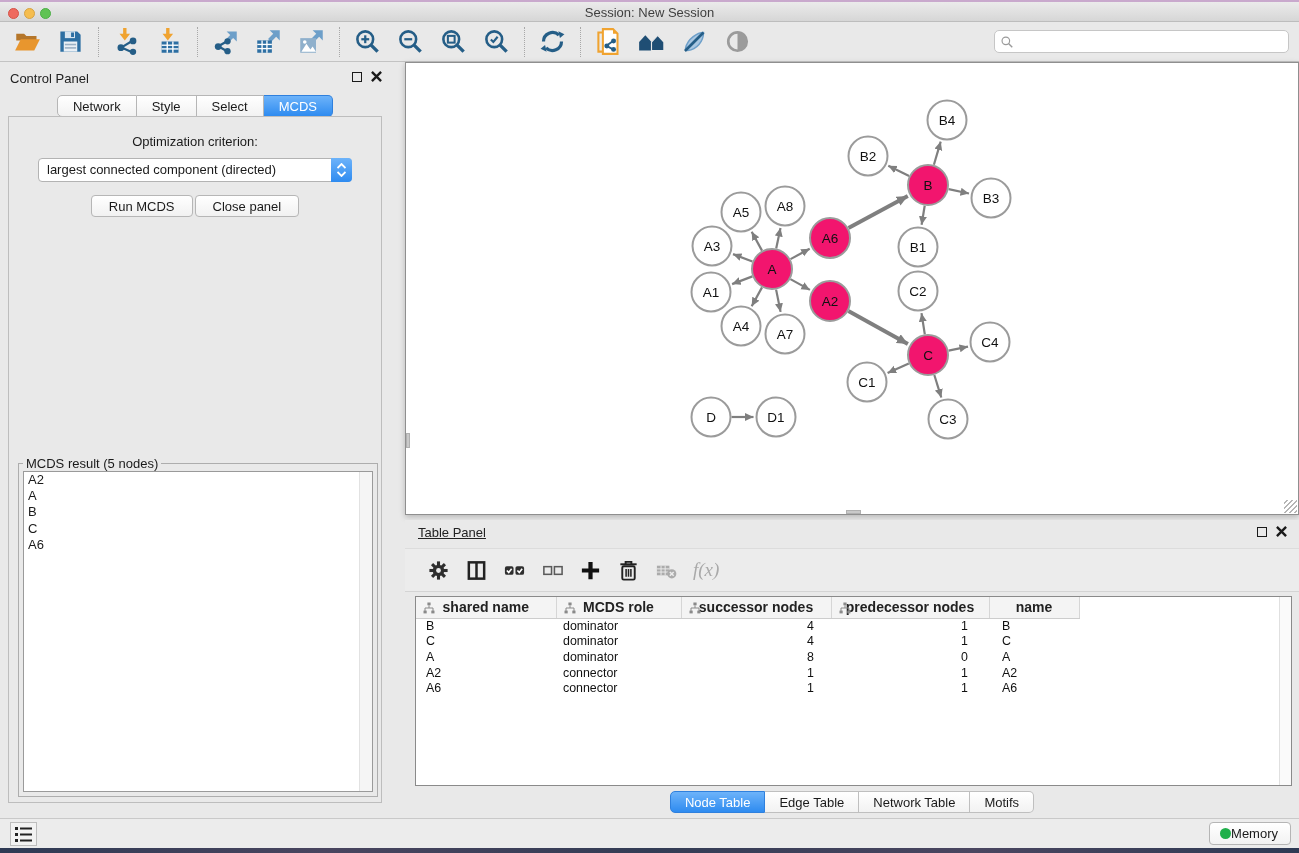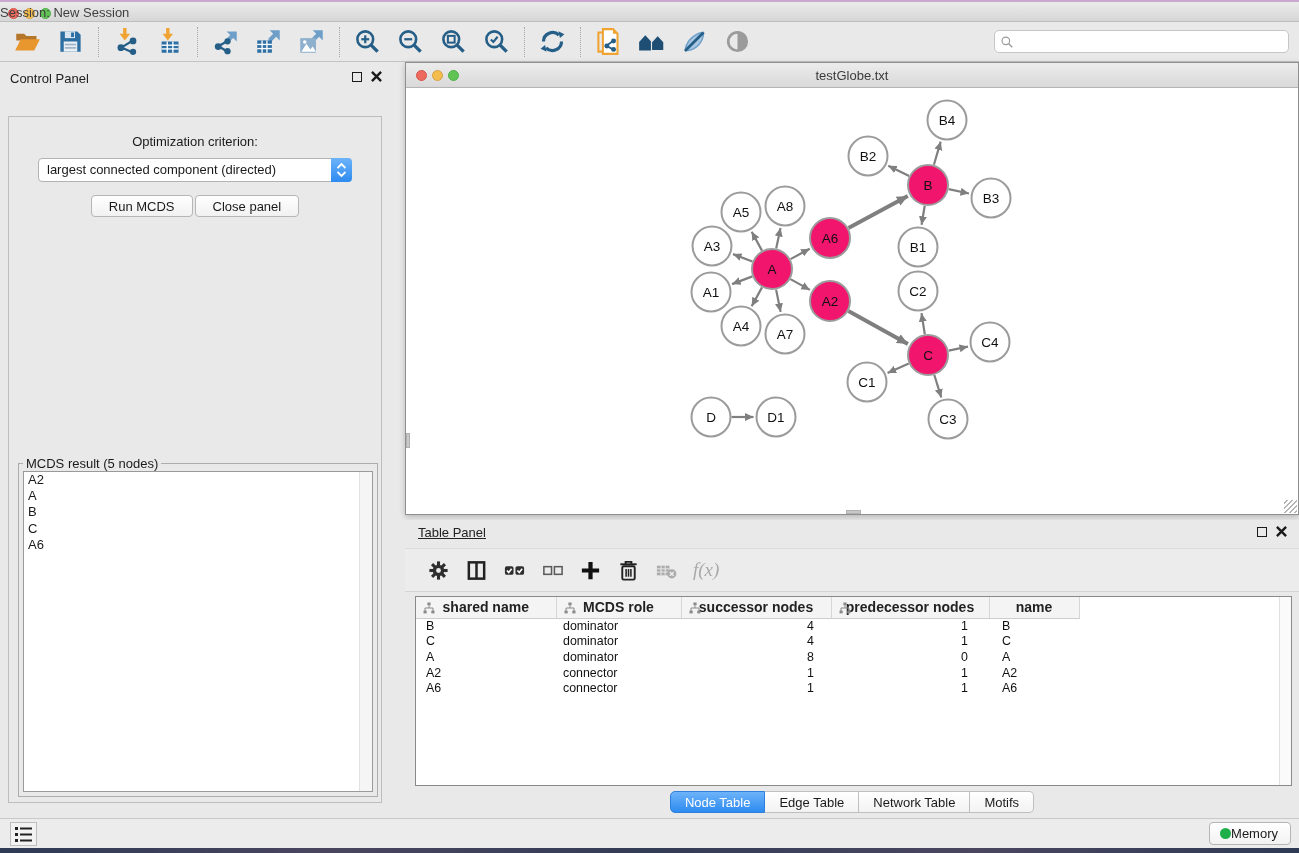--- a/index.html
+++ b/index.html
@@ -8,21 +8,21 @@
     background:#e9e9e9; position:relative; }
 
   
   #wp-top { position:absolute; left:0; top:0; width:1299px; height:2px; background:#c9a9cd; }
   #wp-bottom { position:absolute; left:0; top:848px; width:1299px; height:5px;
     background:linear-gradient(90deg,#2e3a54,#49455f,#333c55,#4a4660,#2e3a54); }
 
   
   #titlebar { position:absolute; left:0; top:2px; width:1299px; height:20px;
     background:linear-gradient(#ebebeb,#d6d6d6); border-bottom:1px solid #bdbdbd; }
-  #titlebar .title { position:absolute; left:0; right:0; top:3px; color:#3f3f3f; }
+  #titlebar .title { position:absolute; left:0; right:0; top:3px; text-align:center; color:#3f3f3f; }
   .tl { position:absolute; top:6px; width:11px; height:11px; border-radius:50%; }
   .tl.red { background:#ee6a5f; border:1px solid #d55348; }
   .tl.yellow { background:#f5bd4f; border:1px solid #d6a243; }
   .tl.green { background:#60c354; border:1px solid #4caf46; }
 
   
   #toolbar { position:absolute; left:0; top:22px; width:1299px; height:40px;
     background:#e9e9e9; border-bottom:1px solid #c3c3c3; display:flex; align-items:center; padding-left:6px; }
   .tbtn { width:43px; height:34px; display:flex; align-items:center; justify-content:center; cursor:default; }
   .tbtn svg { width:27px; height:27px; }
@@ -277,20 +277,26 @@
 <div id="control-panel">
   <div id="cp-header">Control Panel</div>
   <div class="win-icons">
     <span class="float-box"></span>
     <span class="close-x">
       <svg viewBox="0 0 12 12">
           <path d="M1 1 L11 11 M11 1 L1 11" stroke="#1a1a1a" stroke-width="2.6"></path>
         </svg>
       </span>
   </div>
+  <div id="cp-tabs">
+    <div class="cp-tab">Network</div>
+    <div class="cp-tab">Style</div>
+    <div class="cp-tab">Select</div>
+    <div class="cp-tab active">MCDS</div>
+  </div>
   <div id="cp-box">
     <div id="opt-label">Optimization criterion:</div>
     <div id="mcds-dropdown">
       <span>largest connected component (directed)</span>
       <span class="stepper">
         <svg width="9" height="6" viewBox="0 0 9 6">
             <path d="M0.5 5 4.5 1 8.5 5" fill="none" stroke="#fff" stroke-width="1.8"></path>
           </svg>
         <svg width="9" height="6" viewBox="0 0 9 6">
             <path d="M0.5 1 4.5 5 8.5 1" fill="none" stroke="#fff" stroke-width="1.8"></path>
@@ -311,26 +317,20 @@
             <div class="list-item">C</div>
             <div class="list-item">A6</div>
           </div>
         <div id="mcds-scroll"></div>
       </div>
     </fieldset>
   </div>
 </div>
 
 <div id="network-window">
-  <div id="nw-titlebar">
-    <span class="tl red" style="left:10px;top:7px"></span>
-    <span class="tl yellow" style="left:26px;top:7px"></span>
-    <span class="tl green" style="left:42px;top:7px"></span>
-    <div class="title">testGlobe.txt</div>
-  </div>
   <div id="nw-canvas">
     <svg id="graph-svg" width="892" height="426" viewBox="0 0 892 426">
       <defs>
         <marker id="arrow" markerUnits="userSpaceOnUse" markerWidth="10" markerHeight="9" refX="8.5" refY="4" orient="auto">
           <path d="M0 0 L8.5 4 L0 8 z" fill="#7f7f7f"></path>
           </marker>
         <marker id="arrowT" markerUnits="userSpaceOnUse" markerWidth="13" markerHeight="11" refX="11" refY="5" orient="auto">
           <path d="M0 0 L11 5 L0 10 z" fill="#7f7f7f"></path>
           </marker>
       </defs>

